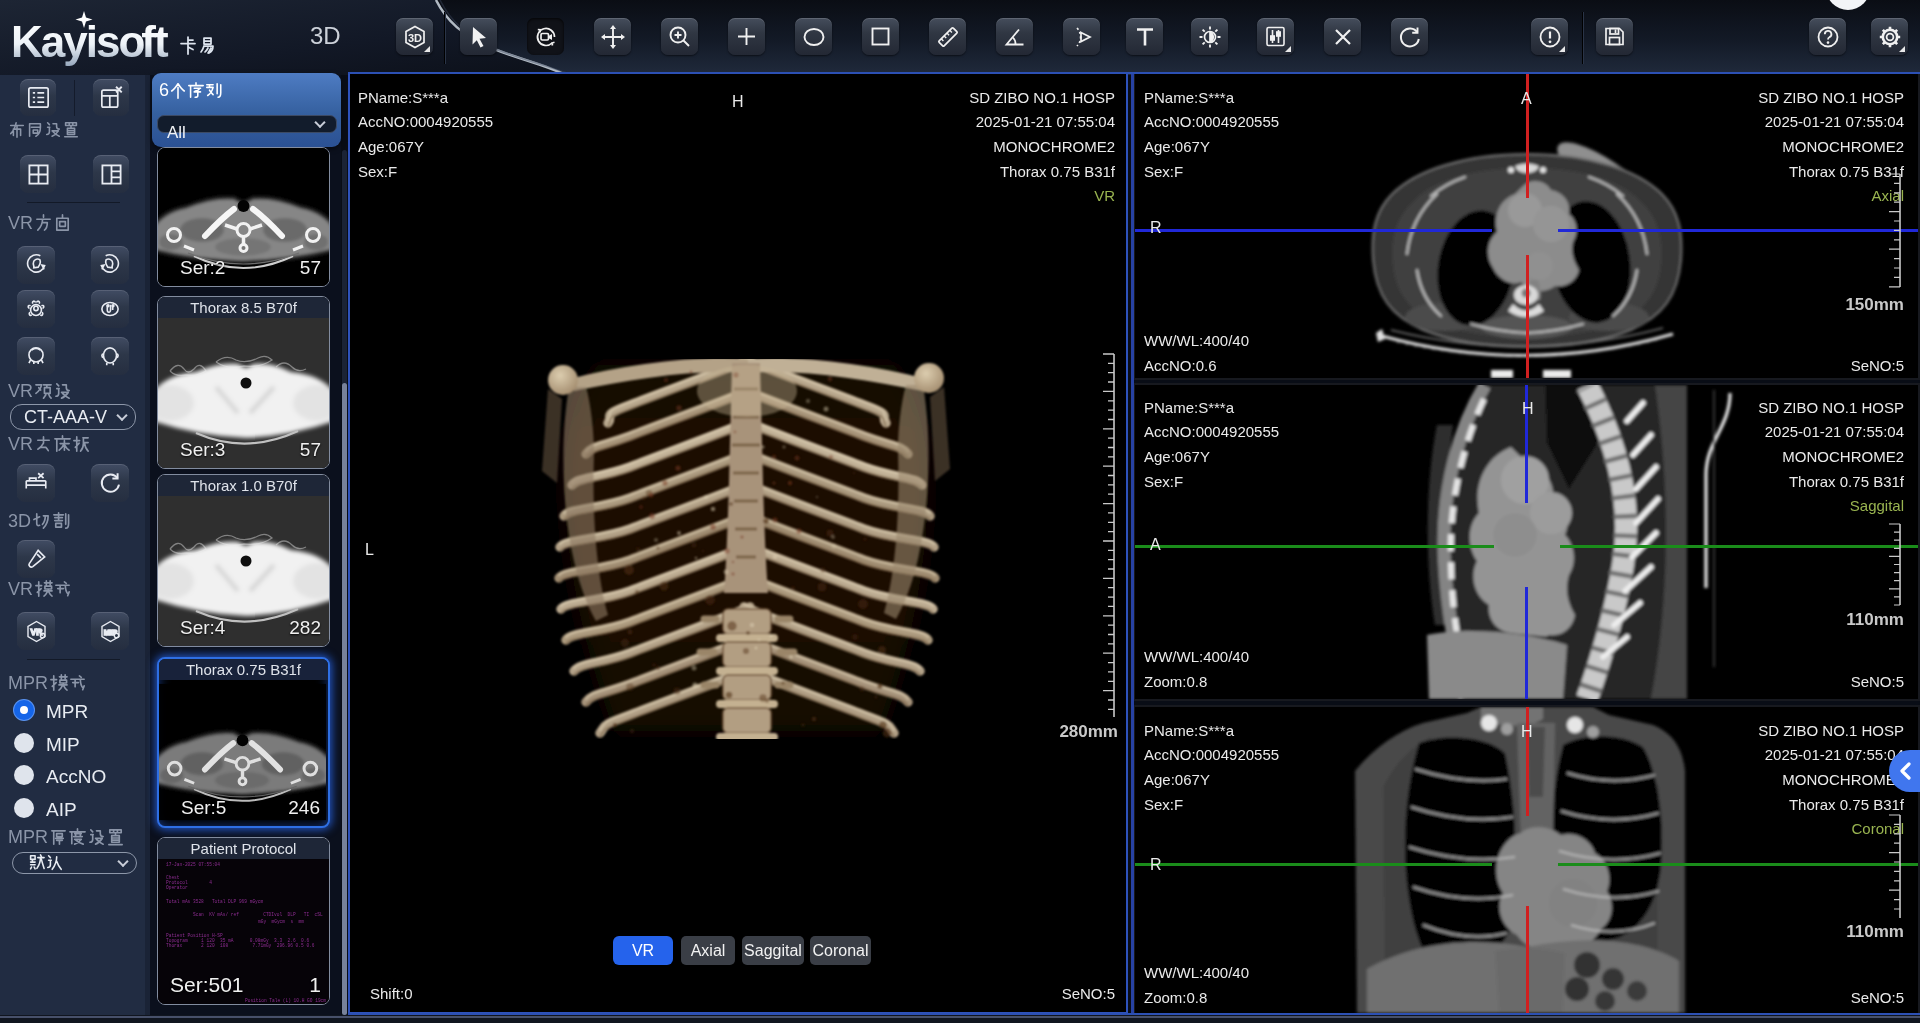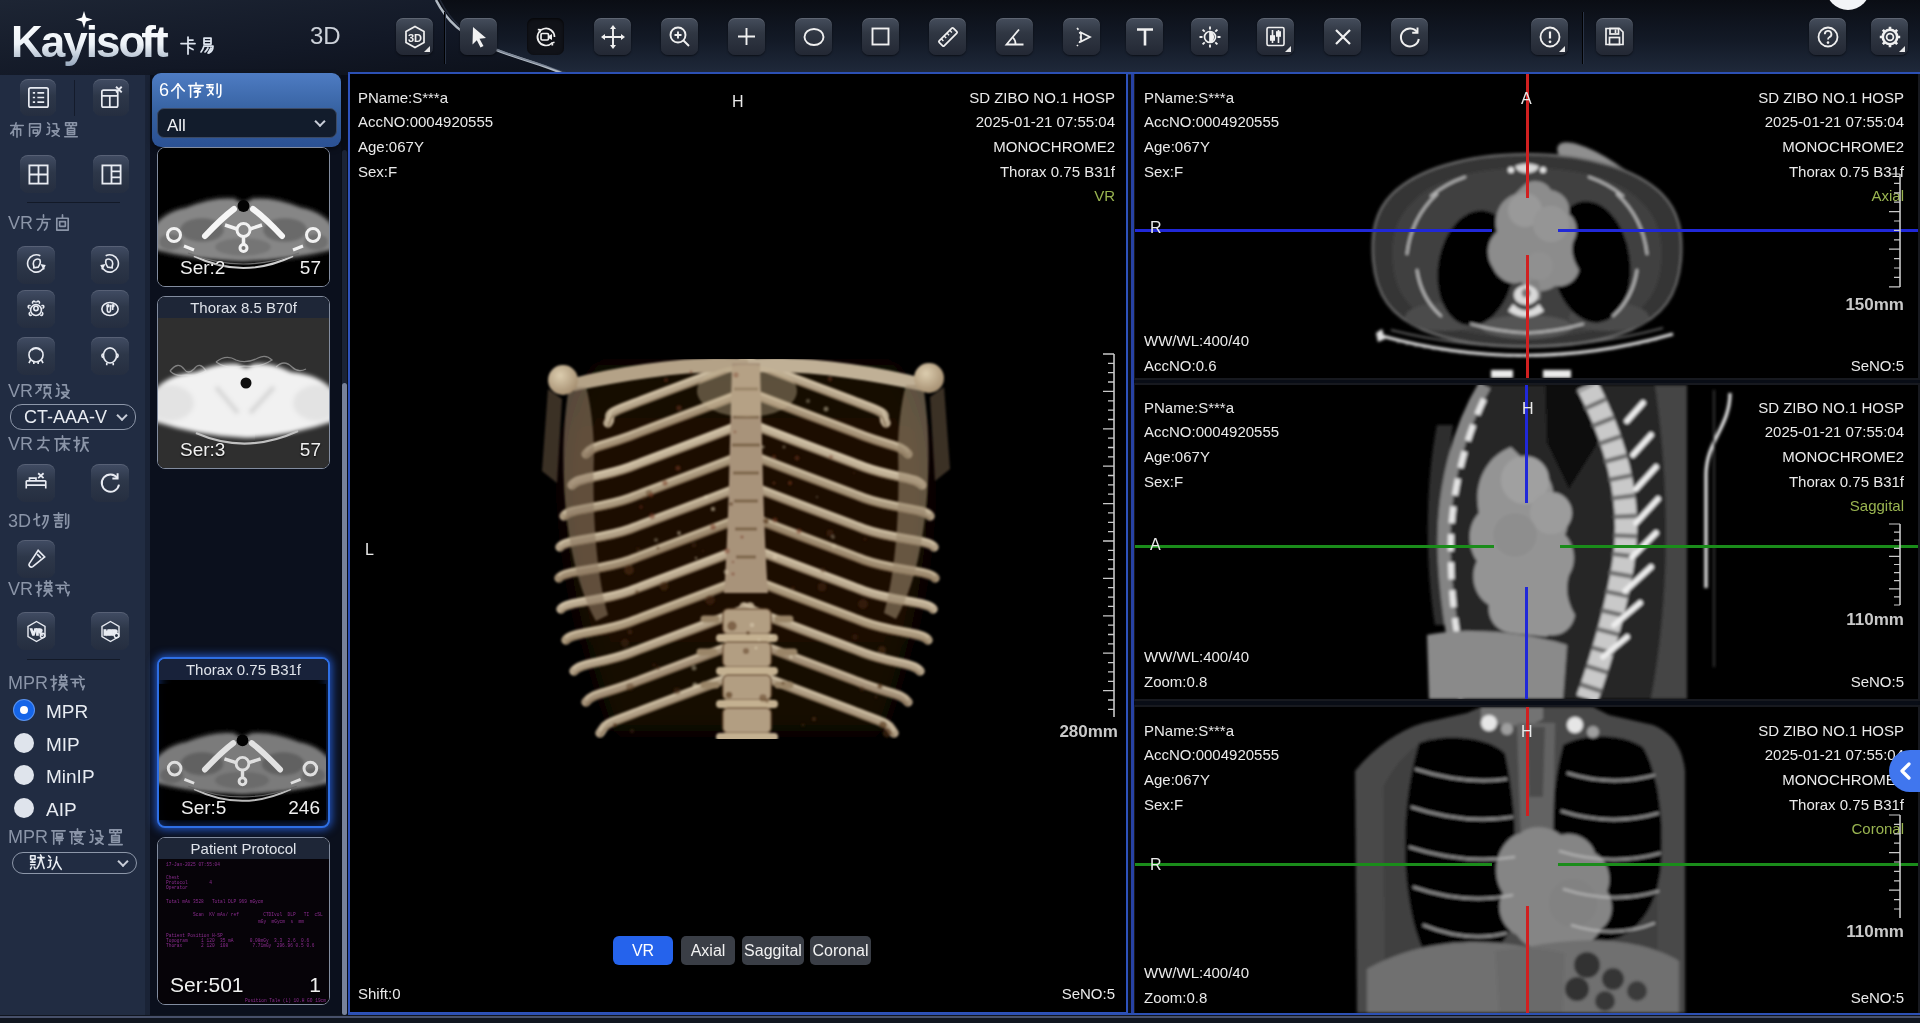--- a/index.html
+++ b/index.html
@@ -475,21 +475,21 @@
       <svg class="zh" width="38" height="19" viewBox="0 0 40 20">
         <use href="#gmo" width="20" height="20"></use>
         <use href="#gshi" x="20" width="20" height="20"></use>
       </svg>
     </div>
 <div class="radio on" style="top:700px"></div>
     <div class="rlab" style="top:701px">MPR</div>
 <div class="radio" style="top:733px"></div>
     <div class="rlab" style="top:734px">MIP</div>
 <div class="radio" style="top:765px"></div>
-    <div class="rlab" style="top:766px">MinIP</div>
+    <div class="rlab" style="top:766px">AccNO</div>
 <div class="radio" style="top:798px"></div>
     <div class="rlab" style="top:799px">AIP</div>
 <div class="lbl" style="left:8px;top:827px;color:#8b95a8">
       <span>MPR</span>
       <svg class="zh" width="76" height="19" viewBox="0 0 80 20">
         <use href="#ghou" width="20" height="20"></use>
         <use href="#gdu" x="20" width="20" height="20"></use>
         <use href="#gshe" x="40" width="20" height="20"></use>
         <use href="#gzhi" x="60" width="20" height="20"></use>
       </svg>
@@ -562,39 +562,47 @@
 <div class="abs" style="left:150px;top:75px;width:191px;height:948px;background:#0b101d"></div>
 <div class="abs" style="left:152px;top:73px;width:189px;height:74px;border-radius:9px;background:linear-gradient(180deg,#4e7cc3 0%,#35609f 55%,#2b5194 100%);box-shadow:0 2px 5px rgba(0,0,0,.5)">
  <div class="abs" style="left:7px;top:7px;color:#fff;font-size:18px;display:flex;align-items:center">
         <span style="font-size:18px">6</span>
         <svg class="zh" width="54" height="18" viewBox="0 0 60 20" style="color:#fff">
           <use href="#ggen" width="20" height="20"></use>
           <use href="#gxu" x="20" width="20" height="20"></use>
           <use href="#glie" x="40" width="20" height="20"></use>
         </svg>
       </div>
- <div class="abs" style="left:5px;top:35px;width:180px;height:30px;background:#121c2c;border:1.5px solid #3c4a64;border-radius:7px">
+ <div class="abs" style="left:5px;top:42px;width:180px;height:18px;background:#121c2c;border:1.5px solid #3c4a64;border-radius:7px">
   <span style="position:absolute;left:9px;top:7px;color:#f0f2f6;font-size:17px">All</span>
   <span class="chev" style="right:12px"></span>
  </div>
 </div>
 <div class="thumb" style="top:147px;height:140px">
  <svg width="171" height="140" viewBox="0 0 171 140" style="display:block">
         <use href="#minix"></use>
       </svg>
  <span class="ser">Ser:2</span>
       <span class="num">57</span>
 </div>
 <div class="thumb" style="top:296px;height:173px">
  <svg width="171" height="152" viewBox="0 0 171 152" style="display:block;margin-top:20px">
         <use href="#minilung"></use>
       </svg>
  <div class="tt">Thorax 8.5 B70f</div>
  <span class="ser">Ser:3</span>
       <span class="num">57</span>
+</div>
+<div class="thumb" style="top:474px;height:173px">
+ <svg width="171" height="152" viewBox="0 0 171 152" style="display:block;margin-top:20px">
+        <use href="#minilung"></use>
+      </svg>
+ <div class="tt">Thorax 1.0 B70f</div>
+ <span class="ser">Ser:4</span>
+      <span class="num">282</span>
 </div>
 <div class="thumb" style="top:657px;height:171px;border:2px solid #2e6fe4;box-shadow:0 0 9px 2px rgba(40,100,230,.8),inset 0 0 12px rgba(40,100,230,.55)">
  <svg width="167" height="146" viewBox="0 0 171 140" style="display:block;margin-top:20px" opacity=".92">
         <use href="#minix"></use>
       </svg>
  <div class="tt" style="background:#18223a">Thorax 0.75 B31f</div>
  <span class="ser">Ser:5</span>
       <span class="num">246</span>
 </div>
 <div class="thumb" style="top:837px;height:168px">
@@ -619,21 +627,21 @@
       <div class="ov" style="left:8px;top:40px">AccNO:0004920555</div>
       <div class="ov" style="left:8px;top:65px">Age:067Y</div>
       <div class="ov" style="left:8px;top:90px">Sex:F</div>
       <div class="ov right" style="right:11px;top:16px;width:200px">SD ZIBO NO.1 HOSP</div>
       <div class="ov right" style="right:11px;top:40px;width:200px">2025-01-21 07:55:04</div>
       <div class="ov right" style="right:11px;top:65px;width:200px">MONOCHROME2</div>
       <div class="ov right" style="right:11px;top:90px;width:200px">Thorax 0.75 B31f</div>
       <div class="ov right grn" style="right:11px;top:114px;width:200px">VR</div>
       <div class="ovb" style="left:382px;top:20px">H</div>
       <div class="ovb" style="left:15px;top:468px">L</div>
-      <div class="ov" style="left:8px;top:912px">Shift:0</div>
+      <div class="ov" style="left:20px;top:912px">Shift:0</div>
       <div class="ov right" style="right:11px;top:912px;width:200px">SeNO:5</div>
       <div class="abs" style="left:263px;top:862px;width:60px;height:29px;border-radius:6px;background:#2563ec;color:#fff;font-size:16px;text-align:center;line-height:29px">VR</div>
       <div class="abs" style="left:331px;top:862px;width:54px;height:29px;border-radius:5px;background:#3a3e46;color:#f2f2f2;font-size:16px;text-align:center;line-height:29px">Axial</div>
       <div class="abs" style="left:392px;top:862px;width:62px;height:29px;border-radius:5px;background:#3a3e46;color:#f2f2f2;font-size:16px;text-align:center;line-height:29px">Saggital</div>
       <div class="abs" style="left:460px;top:862px;width:61px;height:29px;border-radius:5px;background:#3a3e46;color:#f2f2f2;font-size:16px;text-align:center;line-height:29px">Coronal</div>
       <svg class="abs" style="left:690px;top:276px" width="90" height="410" viewBox="0 0 90 410">
         <path d="M74,4V367" stroke="#c9c9c9" stroke-width="1.6" fill="none"></path>
         <path d="M63,4.0H74 M68,13.3H74 M68,22.7H74 M68,32.0H74 M63,41.4H74 M68,50.8H74 M68,60.1H74 M68,69.5H74 M63,78.8H74 M68,88.1H74 M68,97.5H74 M68,106.8H74 M63,116.2H74 M68,125.5H74 M68,134.9H74 M68,144.2H74 M63,153.6H74 M68,162.9H74 M68,172.3H74 M68,181.6H74 M63,191.0H74 M68,200.3H74 M68,209.7H74 M68,219.0H74 M63,228.4H74 M68,237.7H74 M68,247.1H74 M68,256.4H74 M63,265.8H74 M68,275.1H74 M68,284.5H74 M68,293.9H74 M63,303.2H74 M68,312.6H74 M68,321.9H74 M68,331.3H74 M63,340.6H74 M68,350.0H74 M68,359.3H74" stroke="#c9c9c9" stroke-width="1.3" fill="none"></path>
         <text x="78" y="387" text-anchor="end" font-size="17" font-weight="bold" fill="#c9c9c9" font-family="Liberation Sans">280mm</text>
       </svg>

